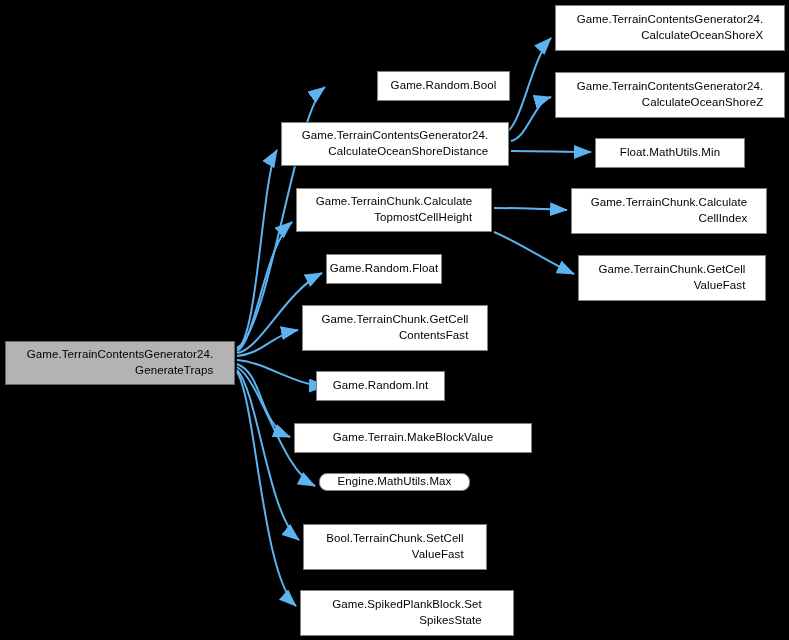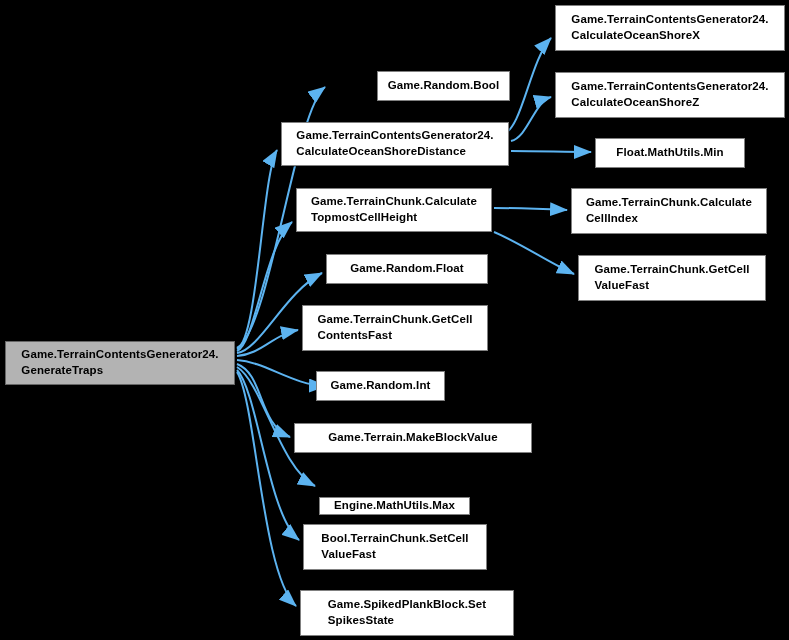--- a/index.html
+++ b/index.html
@@ -26,28 +26,27 @@
   }
   .node {
     position: absolute;
     box-sizing: border-box;
     border: 1px solid #808080;
     background: #ffffff;
     color: #000000;
     display: flex;
     align-items: center;
     justify-content: center;
-    text-align: left;
+    text-align: right;
     font-size: 11.5px;
     line-height: 1.35;
     letter-spacing: 0.1px;
     padding: 0 12px;
     white-space: pre-line;
     box-shadow: 1px 1px 0 rgba(0,0,0,0.35);
-    font-weight: bold;
   }
   .node.root {
     background: #b3b3b3;
     border: 1px solid #666666;
   }
 </style>
 </head>
 <body>
 
 <div id="canvas">
@@ -76,26 +75,26 @@
       </g>
   </svg>
   <div id="nodes-group">
       <div class="node root" style="left: 5px; top: 341px; width: 230px; height: 44px;">Game.TerrainContentsGenerator24.
 GenerateTraps</div>
       <div class="node" style="left: 329px; top: 71px; width: 133px; height: 30px; margin-left: 48px;">Game.Random.Bool</div>
       <div class="node" style="left: 281px; top: 122px; width: 228px; height: 44px;">Game.TerrainContentsGenerator24.
 CalculateOceanShoreDistance</div>
       <div class="node" style="left: 296px; top: 188px; width: 196px; height: 44px;">Game.TerrainChunk.Calculate
 TopmostCellHeight</div>
-      <div class="node" style="left: 326px; top: 254px; width: 162px; height: 30px;">Game.Random.Float</div>
+      <div class="node" style="left: 326px; top: 254px; width: 116px; height: 30px;">Game.Random.Float</div>
       <div class="node" style="left: 302px; top: 305px; width: 186px; height: 46px;">Game.TerrainChunk.GetCell
 ContentsFast</div>
       <div class="node" style="left: 316px; top: 371px; width: 129px; height: 30px;">Game.Random.Int</div>
       <div class="node" style="left: 294px; top: 423px; width: 238px; height: 30px;">Game.Terrain.MakeBlockValue</div>
-      <div class="node" style="left: 319px; top: 497px; width: 151px; height: 18px;">Engine.MathUtils.Max</div>
+      <div class="node" style="left: 319px; top: 473px; width: 151px; height: 18px; border-radius: 8px;">Engine.MathUtils.Max</div>
       <div class="node" style="left: 303px; top: 524px; width: 184px; height: 46px;">Bool.TerrainChunk.SetCell
 ValueFast</div>
       <div class="node" style="left: 300px; top: 590px; width: 214px; height: 46px;">Game.SpikedPlankBlock.Set
 SpikesState</div>
       <div class="node" style="left: 555px; top: 5px; width: 230px; height: 46px;">Game.TerrainContentsGenerator24.
 CalculateOceanShoreX</div>
       <div class="node" style="left: 555px; top: 72px; width: 230px; height: 46px;">Game.TerrainContentsGenerator24.
 CalculateOceanShoreZ</div>
       <div class="node" style="left: 595px; top: 138px; width: 150px; height: 30px;">Float.MathUtils.Min</div>
       <div class="node" style="left: 571px; top: 188px; width: 196px; height: 46px;">Game.TerrainChunk.Calculate

